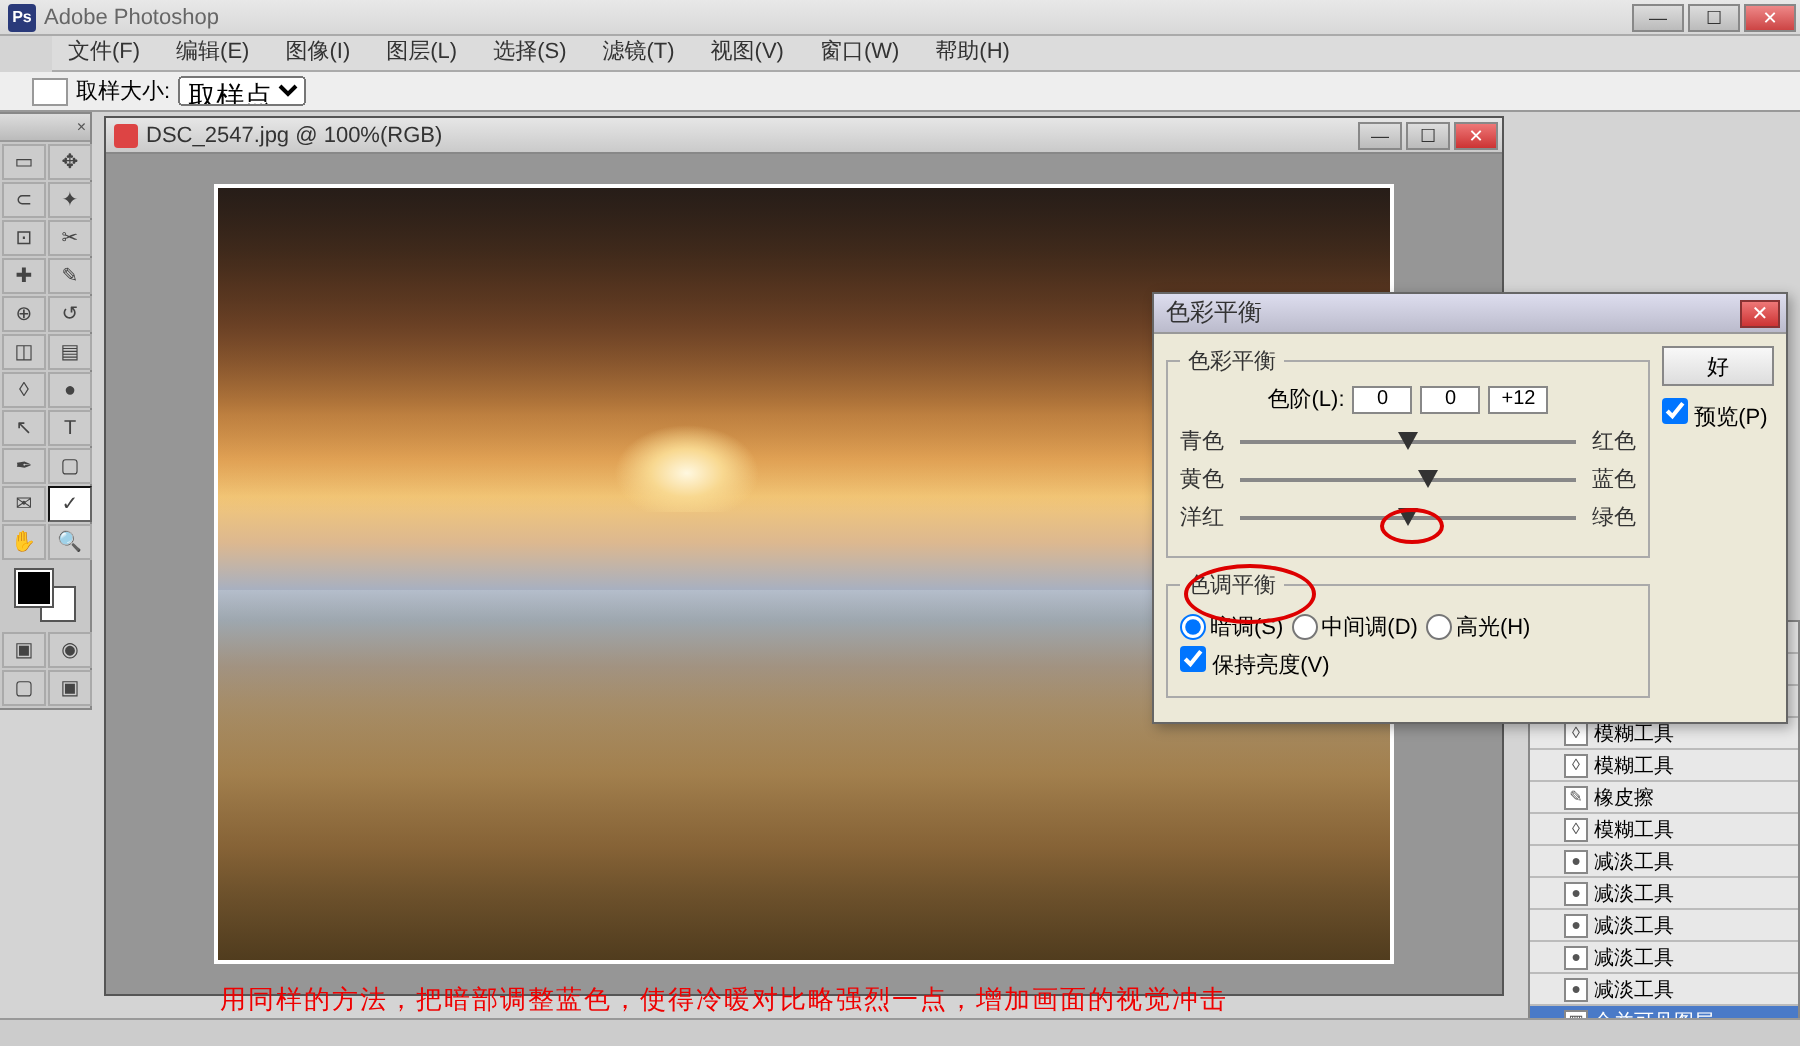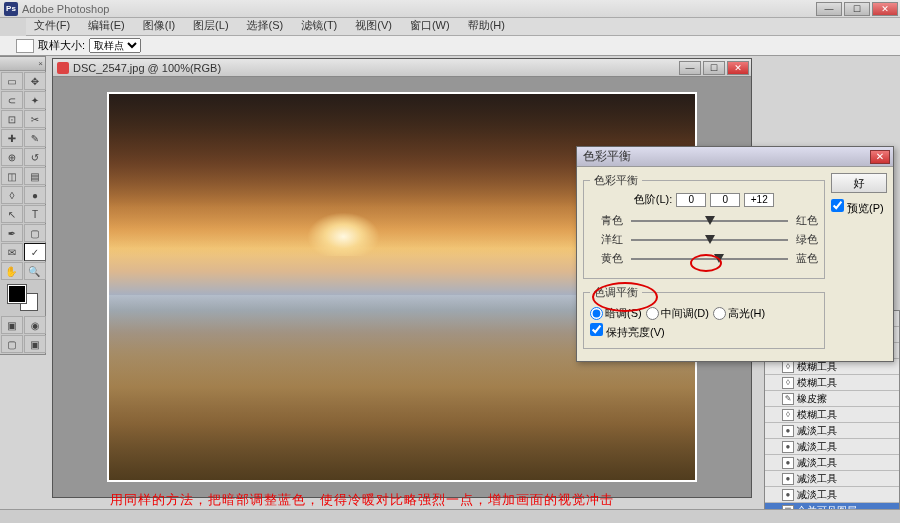--- a/index.html
+++ b/index.html
@@ -12,21 +12,21 @@
 .win-btn { width: 26px; height: 14px; background: linear-gradient(#ddd,#bbb); border: 1px solid #888; font-size: 9px; display: flex; align-items: center; justify-content: center; color: #333; cursor: pointer; }
 .win-btn.close { background: linear-gradient(#e88,#c44); color: #fff; }
 
 
 .menubar { background: #dcdcdc; height: 18px; display: flex; align-items: flex-start; gap: 18px; padding-left: 8px; font-size: 11px; color: #333; border-bottom: 1px solid #aaa; margin-left: 26px; }
 .menubar span { cursor: pointer; }
 
 
 .optionsbar { background: #eee; height: 20px; display: flex; align-items: center; padding-left: 16px; border-bottom: 1px solid #999; gap: 4px; }
 .optionsbar .tool-ind { width: 18px; height: 14px; background: #fff; border: 1px solid #999; }
-.optionsbar select { font-size: 10px; height: 15px; }
+.optionsbar select { font-size: 14px; height: 15px; }
 
 
 .toolbox { position: absolute; left: 0; top: 56px; width: 46px; background: #c8c8c8; border: 1px solid #888; border-left: none; }
 .toolbox-head { height: 14px; background: linear-gradient(#ddd,#bbb); border-bottom: 1px solid #999; display:flex; justify-content:flex-end; align-items:center; padding-right:2px; font-size:8px; color:#555;}
 .tool-grid { display: grid; grid-template-columns: 22px 22px; gap: 1px; padding: 1px; }
 .tool { width: 22px; height: 18px; background: #ccc; border: 1px solid #aaa; display: flex; align-items: center; justify-content: center; font-size: 10px; color: #444; cursor: pointer; }
 .tool.active { background: #fff; border: 1px inset #666; }
 .swatches { padding: 4px; display: flex; flex-direction: column; align-items: center; gap: 2px; }
 .swatch-box { position: relative; width: 30px; height: 26px; }
 .swatch-fg { width: 18px; height: 18px; background: #000; border: 1px solid #fff; outline: 1px solid #555; position: absolute; top: 0; left: 0; }
@@ -52,21 +52,21 @@
 .dialog-body { display: flex; padding: 6px; gap: 6px; }
 .dialog-left { flex: 1; }
 .dialog-right { width: 56px; display: flex; flex-direction: column; gap: 6px; }
 .dlg-btn { height: 20px; background: linear-gradient(#f8f8f8,#ddd); border: 1px solid #888; font-size: 11px; display: flex; align-items: center; justify-content: center; cursor: pointer; }
 
 fieldset { border: 1px solid #aaa; padding: 4px 6px 8px; margin-bottom: 6px; }
 legend { font-size: 11px; padding: 0 4px; color: #333; }
 .levels-row { display: flex; align-items: center; gap: 4px; margin-bottom: 6px; justify-content: center; }
 .levels-row input { width: 30px; height: 14px; font-size: 10px; text-align: center; border: 1px solid #888; }
 .slider-row { display: flex; align-items: center; gap: 4px; margin: 4px 0; font-size: 11px; }
-.slider-row .sl-left { width: 26px; color: #333; margin-left: 11px; }
+.slider-row .sl-left { width: 26px; color: #333; }
 .slider-row .sl-right { width: 26px; text-align: right; color: #333; }
 .slider { flex: 1; height: 14px; position: relative; }
 .slider-track { position: absolute; left: 0; right: 0; top: 6px; height: 2px; background: #888; }
 .slider-thumb { position: absolute; top: 2px; width: 0; height: 0; border-left: 5px solid transparent; border-right: 5px solid transparent; border-top: 9px solid #333; transform: translateX(-5px); cursor: pointer; }
 .circle-mark { position: absolute; border: 2px solid #d00; border-radius: 50%; pointer-events: none; z-index: 12; }
 .radio-row { display: flex; gap: 4px; align-items: center; font-size: 11px; padding: 2px 0; }
 .radio-row label { display: flex; align-items: center; gap: 2px; cursor: pointer; }
 .check-row { display: flex; align-items: center; gap: 4px; font-size: 11px; }
 
 
@@ -184,34 +184,34 @@
         </div>
         <div class="slider-row">
           <span class="sl-left">青色</span>
           <div class="slider">
               <div class="slider-track"></div>
               <div class="slider-thumb" style="left:50%"></div>
             </div>
           <span class="sl-right">红色</span>
         </div>
         <div class="slider-row">
+          <span class="sl-left">黄色</span>
+          <div class="slider">
+              <div class="slider-track"></div>
+              <div class="slider-thumb" style="left:56%"></div>
+            </div>
+          <span class="sl-right">蓝色</span>
+        </div>
+        <div class="slider-row">
           <span class="sl-left">洋红</span>
           <div class="slider">
               <div class="slider-track"></div>
               <div class="slider-thumb" style="left:50%"></div>
             </div>
           <span class="sl-right">绿色</span>
-        </div>
-        <div class="slider-row">
-          <span class="sl-left">黄色</span>
-          <div class="slider">
-              <div class="slider-track"></div>
-              <div class="slider-thumb" style="left:56%"></div>
-            </div>
-          <span class="sl-right">蓝色</span>
         </div>
       </fieldset>
       <fieldset>
         <legend>色调平衡</legend>
         <div class="radio-row">
           <label>
               <input type="radio" name="tone" checked="" style=""> 
               <span>暗调(S)</span>
             </label>
           <label>

